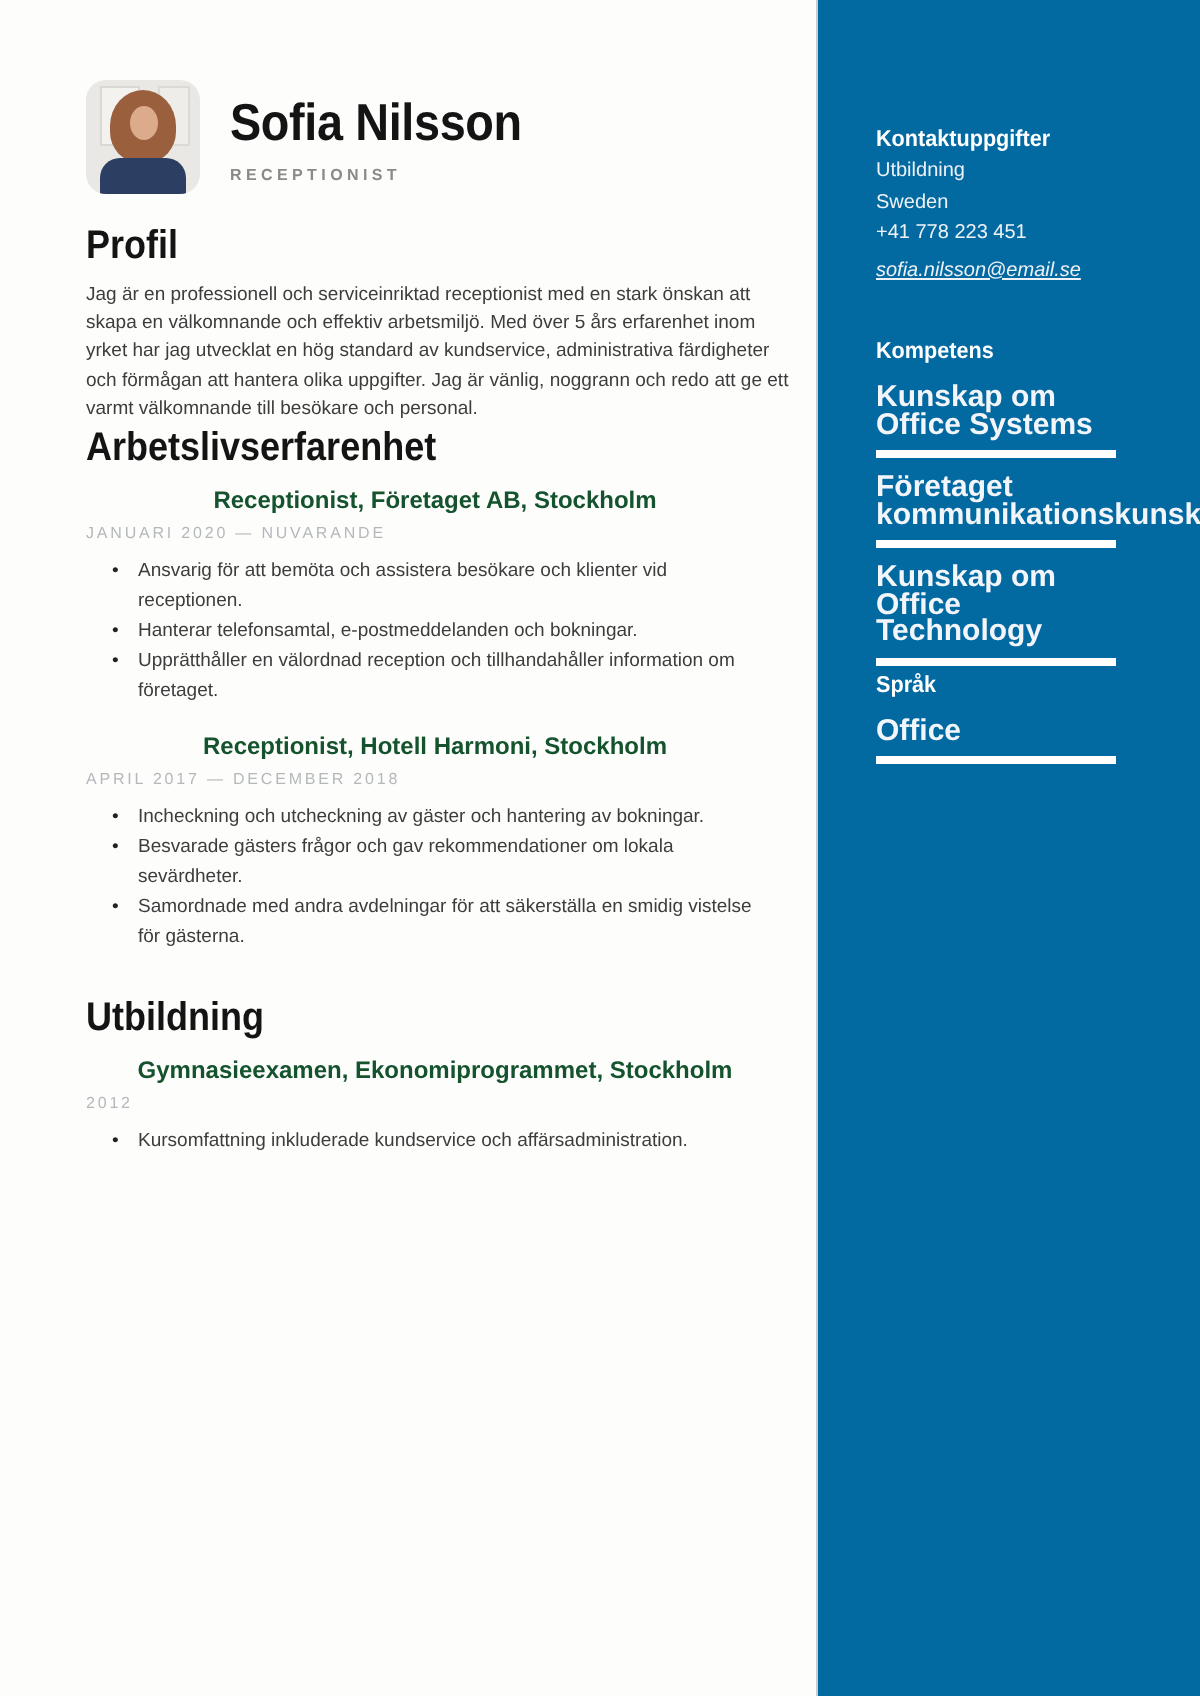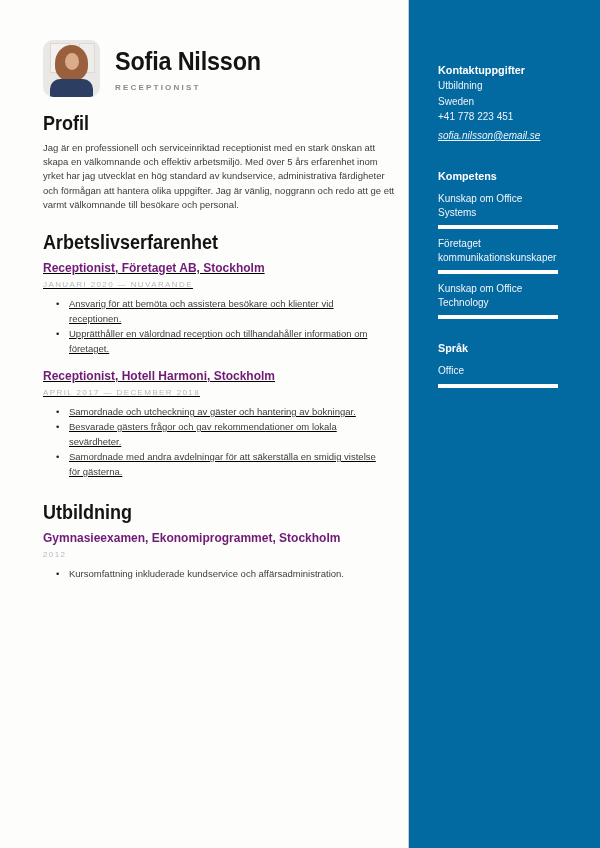--- a/index.html
+++ b/index.html
@@ -19,46 +19,46 @@
   .av-body { position:absolute; left:7px; bottom:-6px; width:43px; height:24px; border-radius:10px 10px 0 0; background:#2c3f63; }
 
   .ident { margin-left:15px; padding-top:6px; }
   h1 { font-size:26px; font-weight:700; color:#141414; letter-spacing:-0.2px;
        display:inline-block; transform:scaleX(.9); transform-origin:0 60%; white-space:nowrap; }
   .role { font-size:8px; font-weight:700; letter-spacing:2.2px; color:#8a8a8a; margin-top:6px; }
 
   h2 { font-size:20px; font-weight:700; color:#141414; display:inline-block;
        transform:scaleX(.9); transform-origin:0 60%; white-space:nowrap; }
   .sec-profile { margin-top:15px; }
-  .sec-exp { margin-top:19px;text-decoration:underline; }
+  .sec-exp { margin-top:1px; }
   .sec-edu { margin-top:22px; }
 
   p.body-text { font-size:9.5px; line-height:14.2px; color:#3d3d3d; margin-top:6px; width:352px; }
 
   .job { margin-top:7px; }
   .job + .job { margin-top:13px; }
-  h3 { font-size:12px; font-weight:700; color:#701a75; }
+  h3 { font-size:12px; font-weight:700; color:#14532d;text-align:center; }
   .period { font-size:8px; letter-spacing:1.4px; color:#b5b8bb; margin-top:5px; }
   ul { list-style:none; margin:7px 0 0 13px; }
   li { position:relative; font-size:9.5px; line-height:15px; color:#3d3d3d; padding-left:13px; width:330px; }
   li::before { content:"•"; position:absolute; left:0; top:0; color:#222; }
 
   
   .sidebar { position:absolute; left:408px; top:0; width:192px; height:848px;
              background:#0369a1; border-left:1px solid #c9cdd2; padding:60px 42px 0 29px; }
   .sb-heading { font-size:11.5px; font-weight:700; color:#ffffff; display:inline-block;
                 transform:scaleX(.94); transform-origin:0 60%; white-space:nowrap; }
   .sb-contact-line { font-size:10px; line-height:15.5px; color:#eef2f7; }
   .sb-contact .sb-contact-line:first-of-type { margin-top:7px; }
   .sb-link { font-size:10px; line-height:15.5px; color:#eef2f7; text-decoration:underline; display:inline-block; cursor:pointer;font-style:italic; }
 
   .sb-skills { margin-top:23px; }
-  .sb-langs { margin-top:19px; }
+  .sb-langs { }
   .sb-item { margin-top:8px; }
-  .sb-label { font-size:10px; line-height:13.5px; color:#f2f5f9; }
+  .sb-label { font-size:15px; line-height:13.5px; color:#f2f5f9;font-weight:bold; }
   .bar { width:120px; height:4px; background:#41607f; margin-top:6px; }
   .bar-fill { height:4px; background:#ffffff; }
 </style>
 </head>
 <body>
 
 <div class="page">
 
   <div class="main">
 
@@ -82,29 +82,30 @@
     </div>
 
     <div class="sec-exp">
       <h2>Arbetslivserfarenhet</h2>
 
       <div class="job">
         <h3>Receptionist, Företaget AB, Stockholm</h3>
         <div class="period">JANUARI 2020 — NUVARANDE</div>
         <ul>
           <li>Ansvarig för att bemöta och assistera besökare och klienter vid receptionen.</li>
+          <li>Hanterar telefonsamtal, e-postmeddelanden och bokningar.</li>
           <li>Upprätthåller en välordnad reception och tillhandahåller information om företaget.</li>
         </ul>
       </div>
 
       <div class="job">
         <h3>Receptionist, Hotell Harmoni, Stockholm</h3>
         <div class="period">APRIL 2017 — DECEMBER 2018</div>
         <ul>
-          <li>Samordnade och utcheckning av gäster och hantering av bokningar.</li>
+          <li>Incheckning och utcheckning av gäster och hantering av bokningar.</li>
           <li>Besvarade gästers frågor och gav rekommendationer om lokala sevärdheter.</li>
           <li>Samordnade med andra avdelningar för att säkerställa en smidig vistelse för gästerna.</li>
         </ul>
       </div>
     </div>
 
     <div class="sec-edu">
       <h2>Utbildning</h2>
       <div class="job">
         <h3>Gymnasieexamen, Ekonomiprogrammet, Stockholm</h3>

